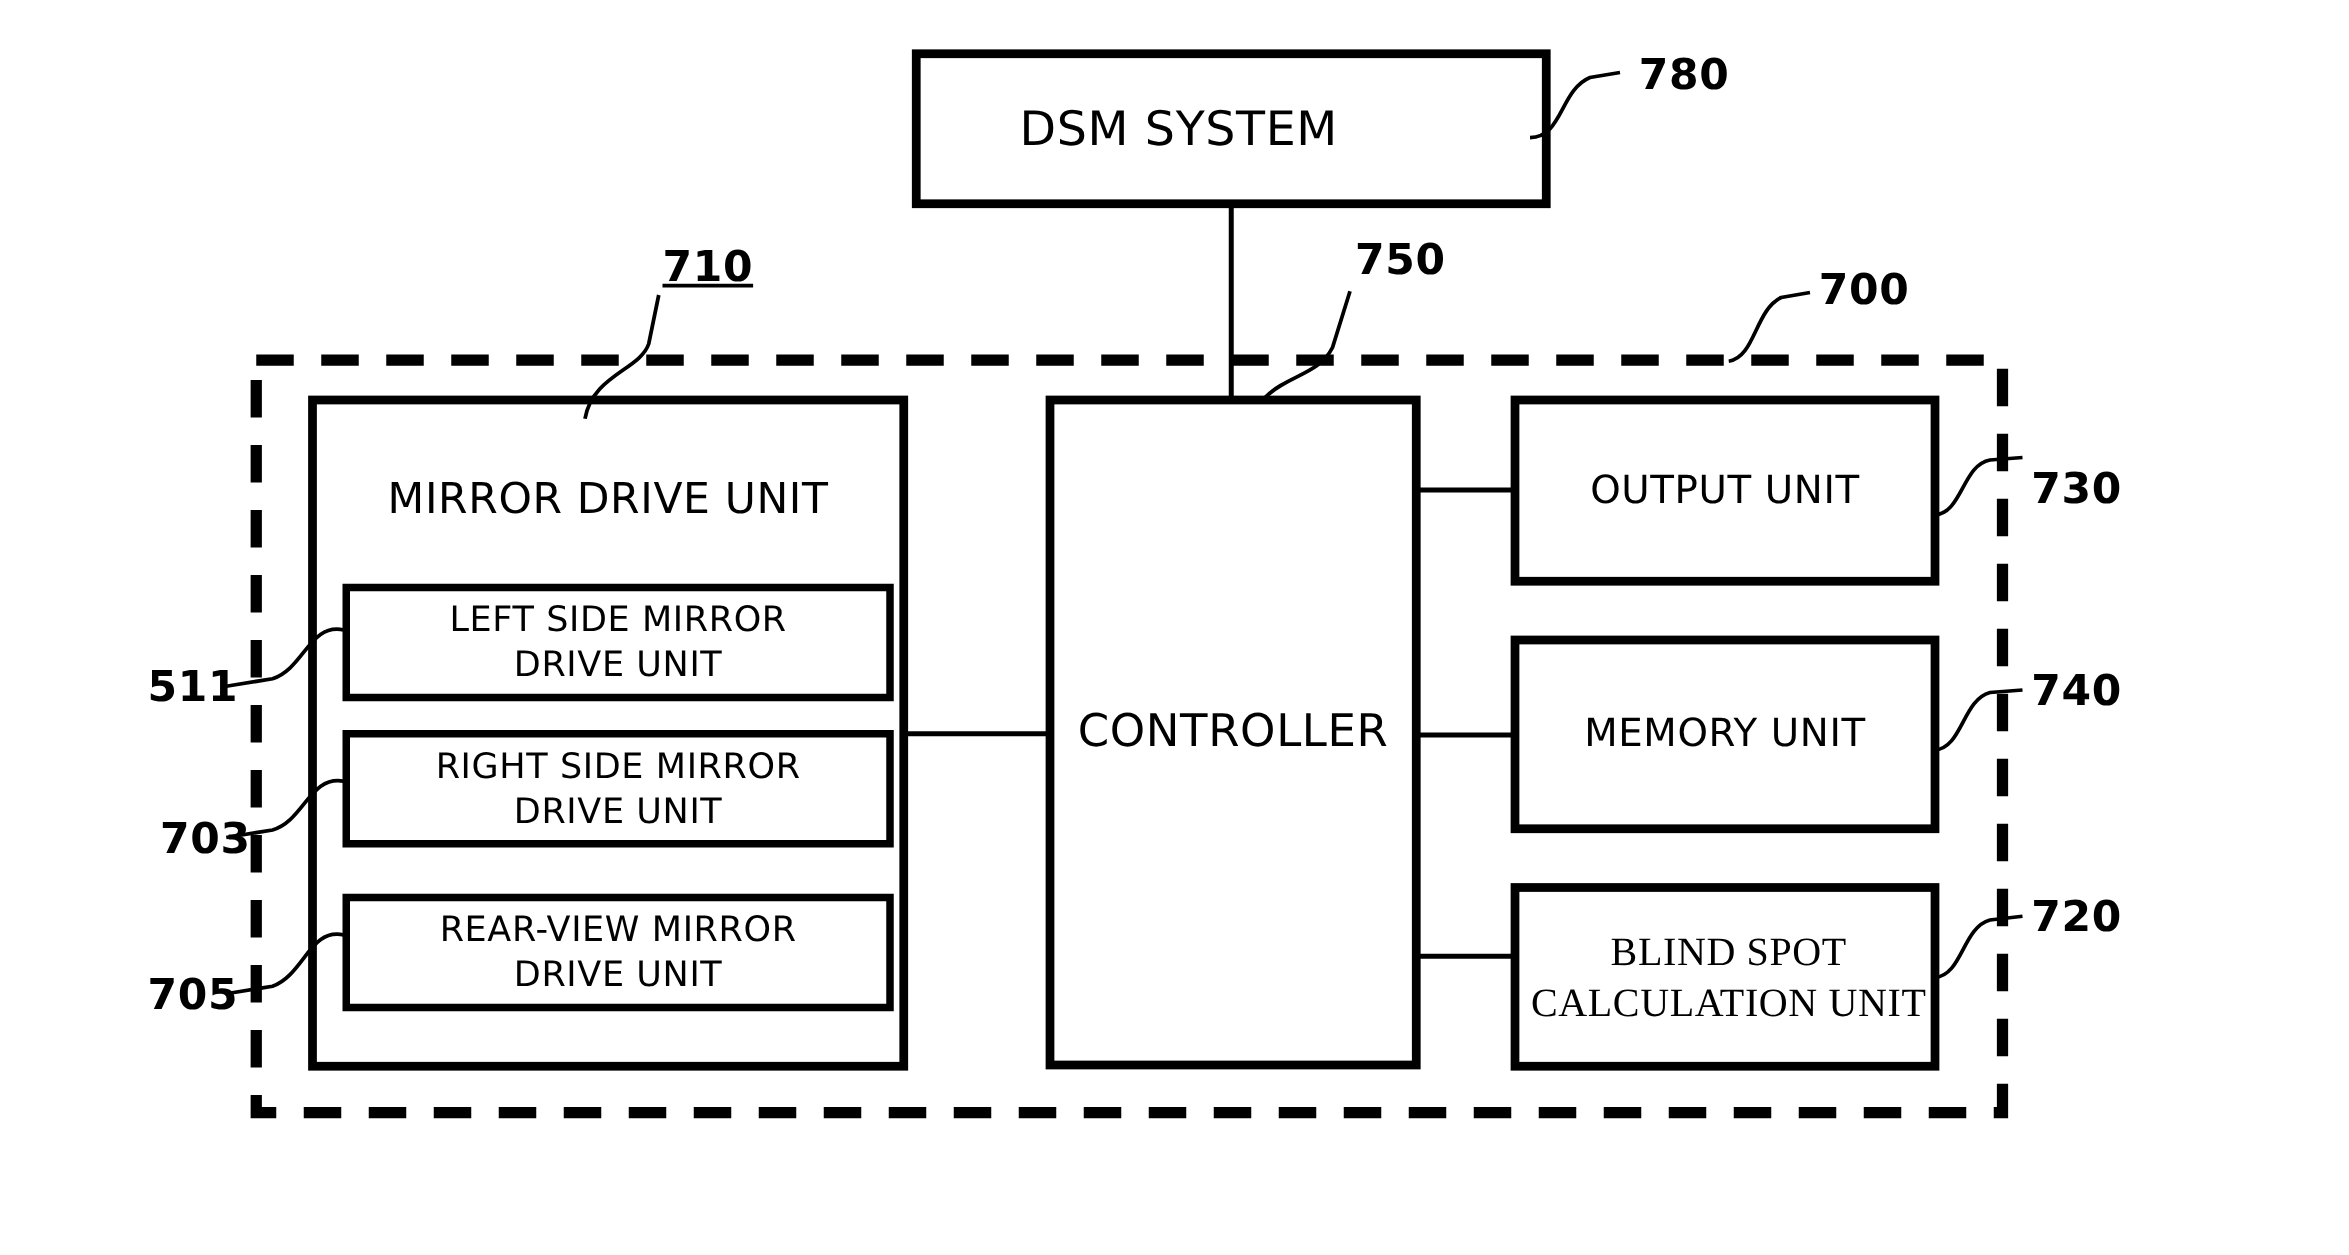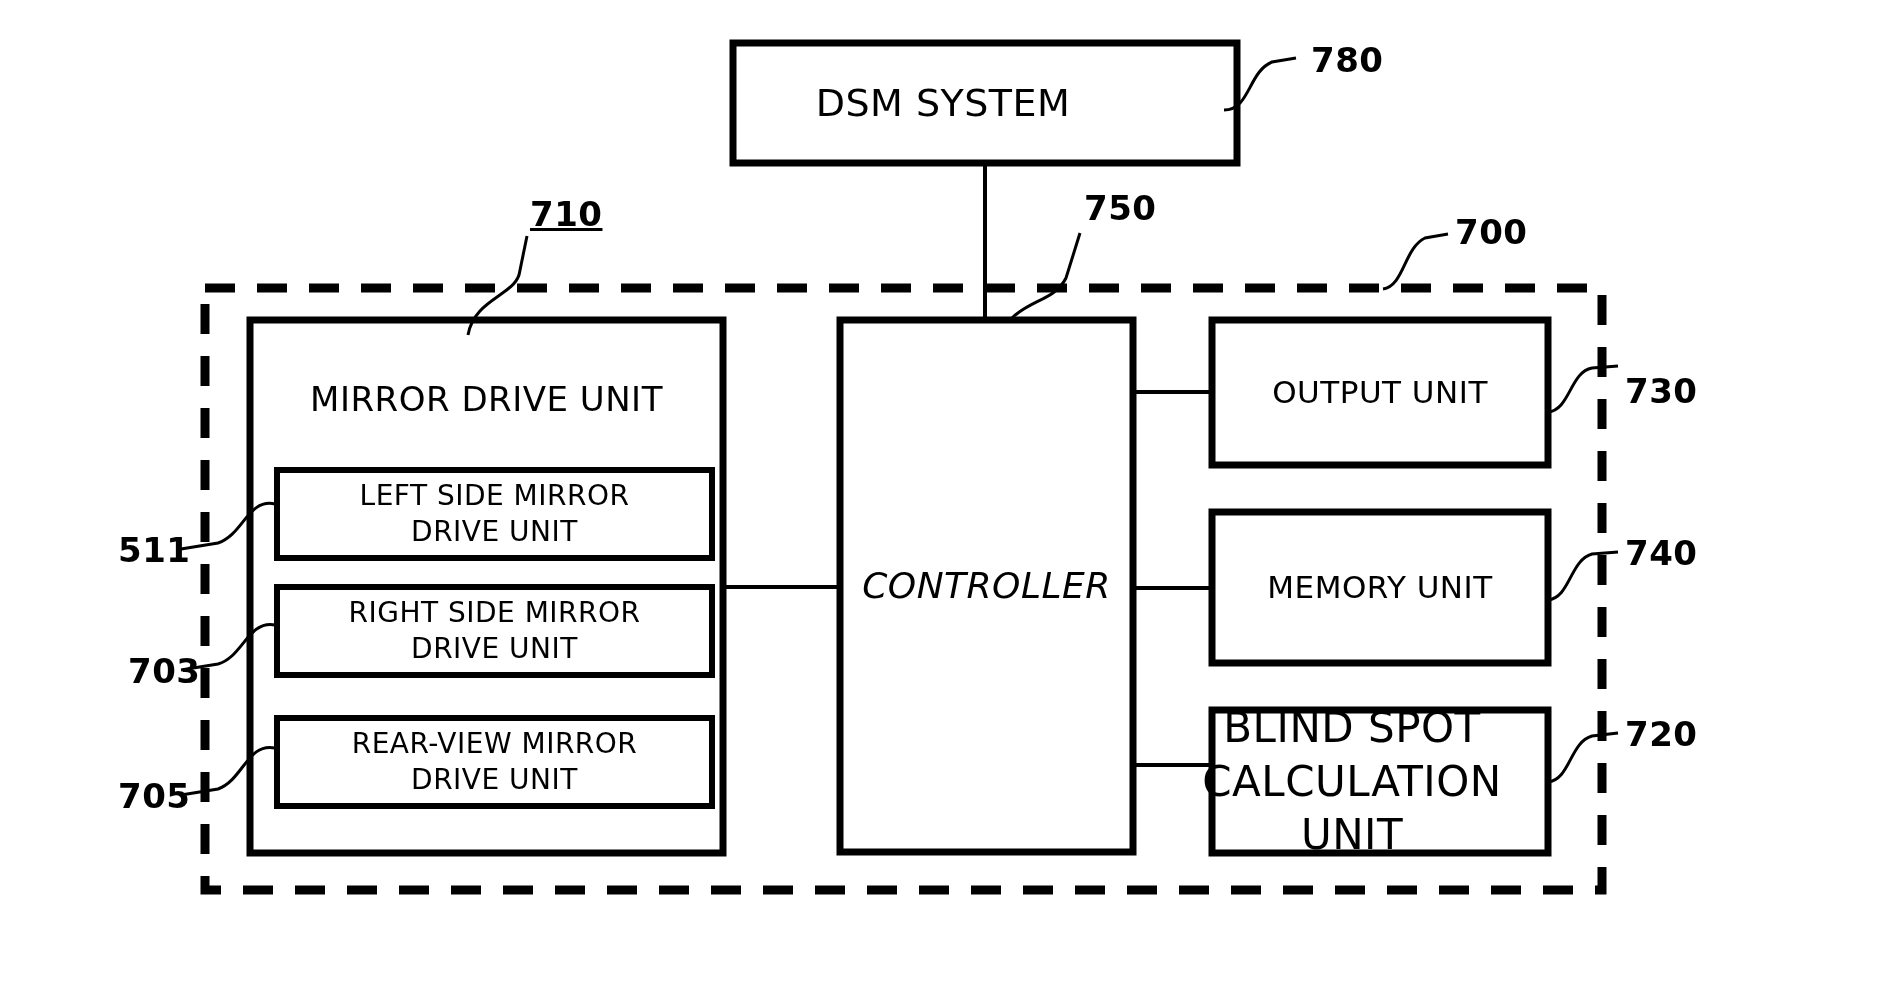--- a/index.html
+++ b/index.html
@@ -111,27 +111,27 @@
 
   <div class="box-label" style="left:277px; top:470px; width:435px; height:88px; font-size:28px;">LEFT SIDE MIRROR
 DRIVE UNIT</div>
 
   <div class="box-label" style="left:277px; top:587px; width:435px; height:88px; font-size:28px;">RIGHT SIDE MIRROR
 DRIVE UNIT</div>
 
   <div class="box-label" style="left:277px; top:718px; width:435px; height:88px; font-size:28px;">REAR-VIEW MIRROR
 DRIVE UNIT</div>
 
-  <div class="box-label" style="left:840px; top:320px; width:293px; height:532px; font-size:36px;font-style:italic;">CONTROLLER</div>
+  <div class="box-label" style="left:840px; top:320px; width:293px; height:532px; font-size:36px;">CONTROLLER</div>
 
   <div class="box-label" style="left:1212px; top:320px; width:336px; height:145px; font-size:31px;">OUTPUT UNIT</div>
 
   <div class="box-label" style="left:1212px; top:512px; width:336px; height:151px; font-size:31px;text-align:center;">MEMORY UNIT</div>
 
-  <div class="box-label" style="left:1184px; top:710px; width:336px; height:143px; font-size:42px;">BLIND SPOT
+  <div class="box-label" style="left:1215px; top:710px; width:336px; height:143px; font-size:32px;font-family:Liberation Serif, serif;">BLIND SPOT
 CALCULATION UNIT</div>
 
   <div class="ref-label" style="left:1311px; top:40px;">780</div>
 
   <div class="ref-label" style="left:1455px; top:212px;">700</div>
 
   <div class="ref-label" style="left:530px; top:194px;text-decoration:underline;">710</div>
 
   <div class="ref-label" style="left:1084px; top:188px;">750</div>
 

